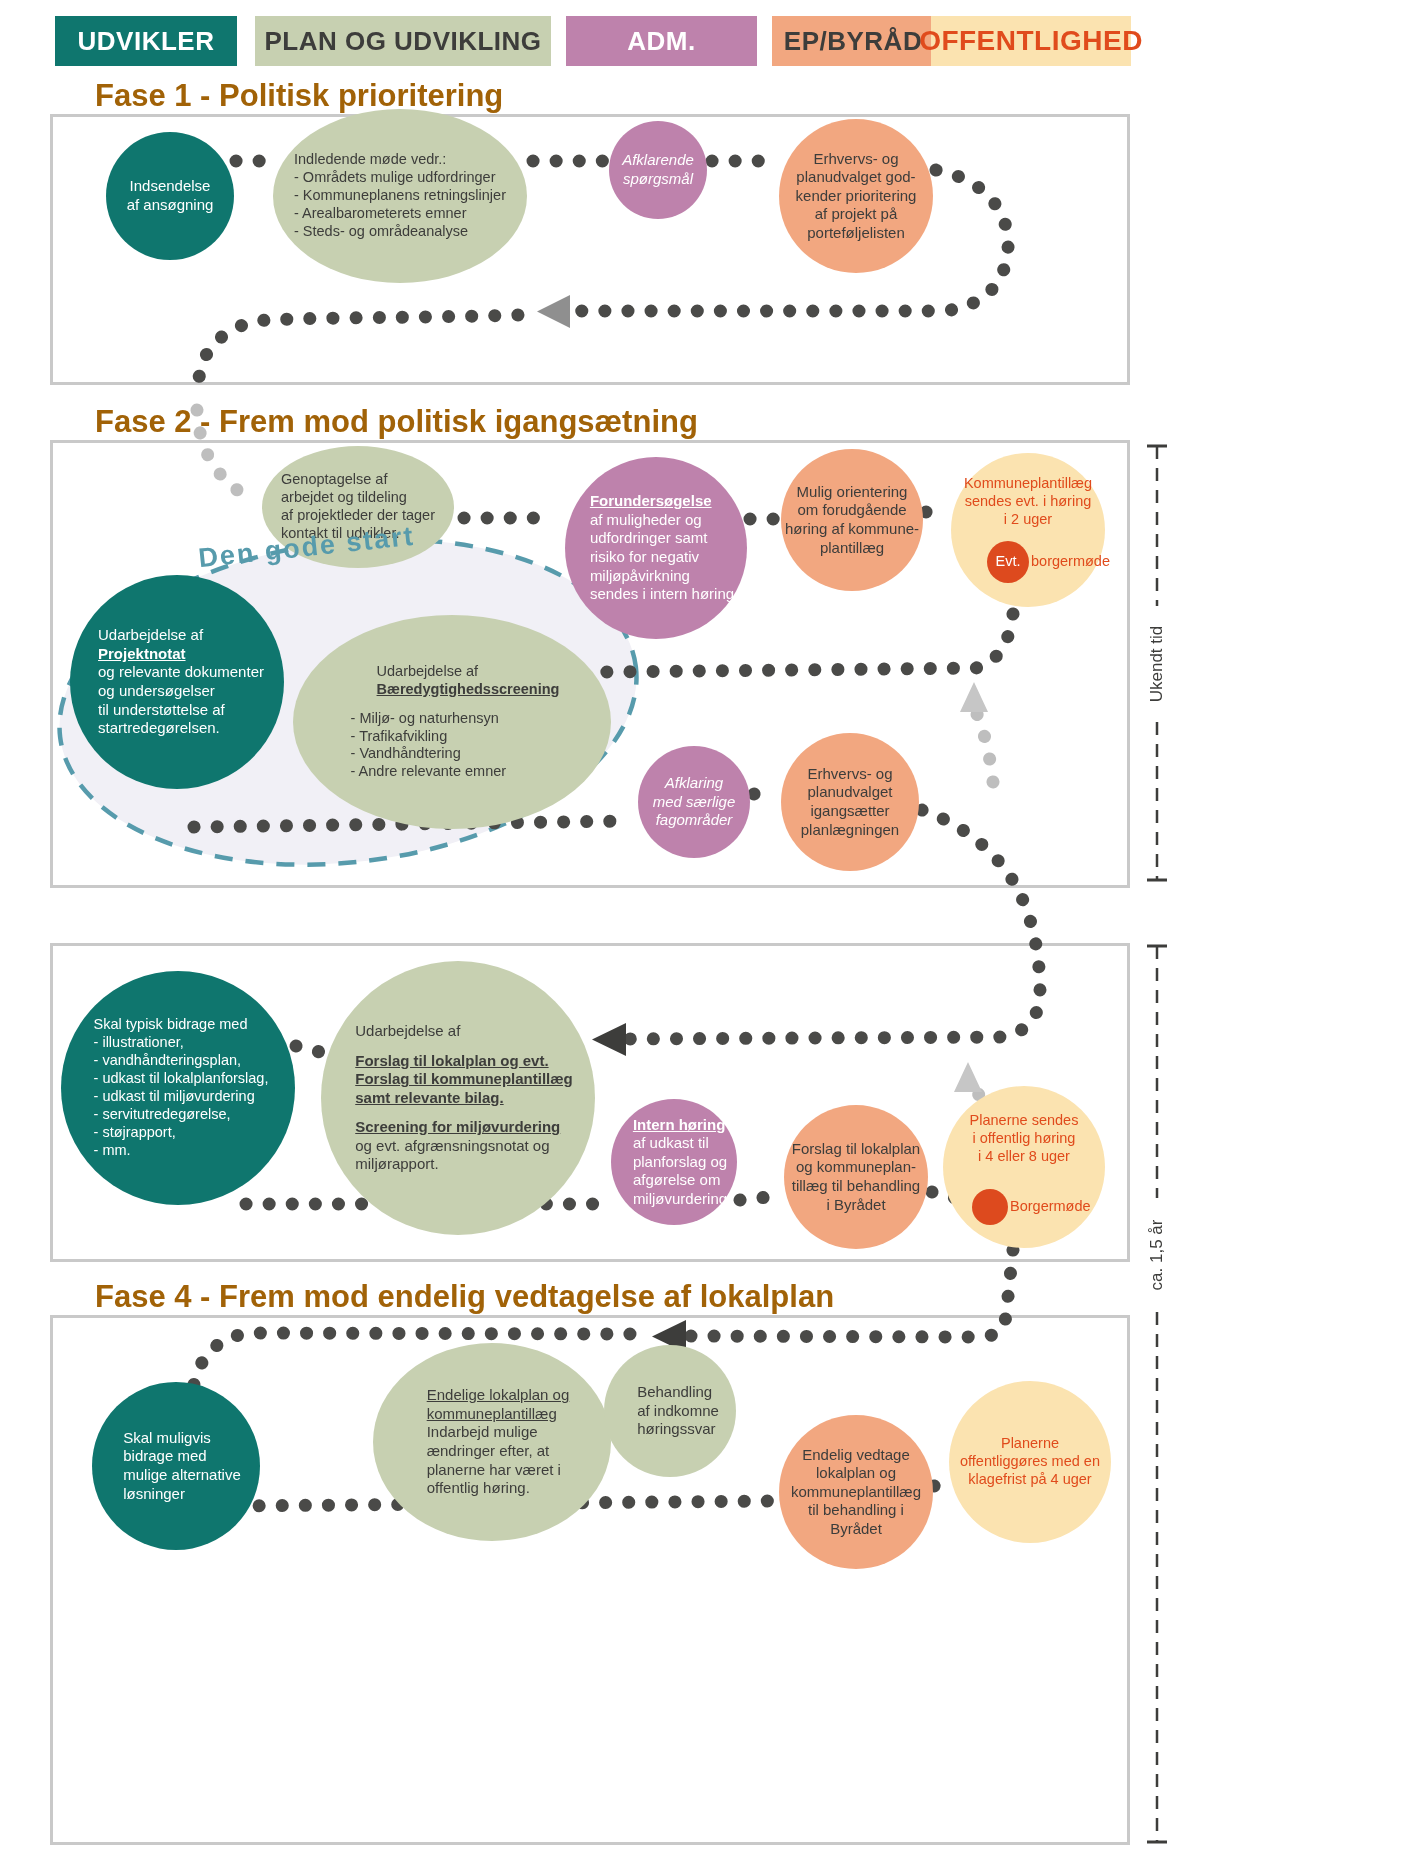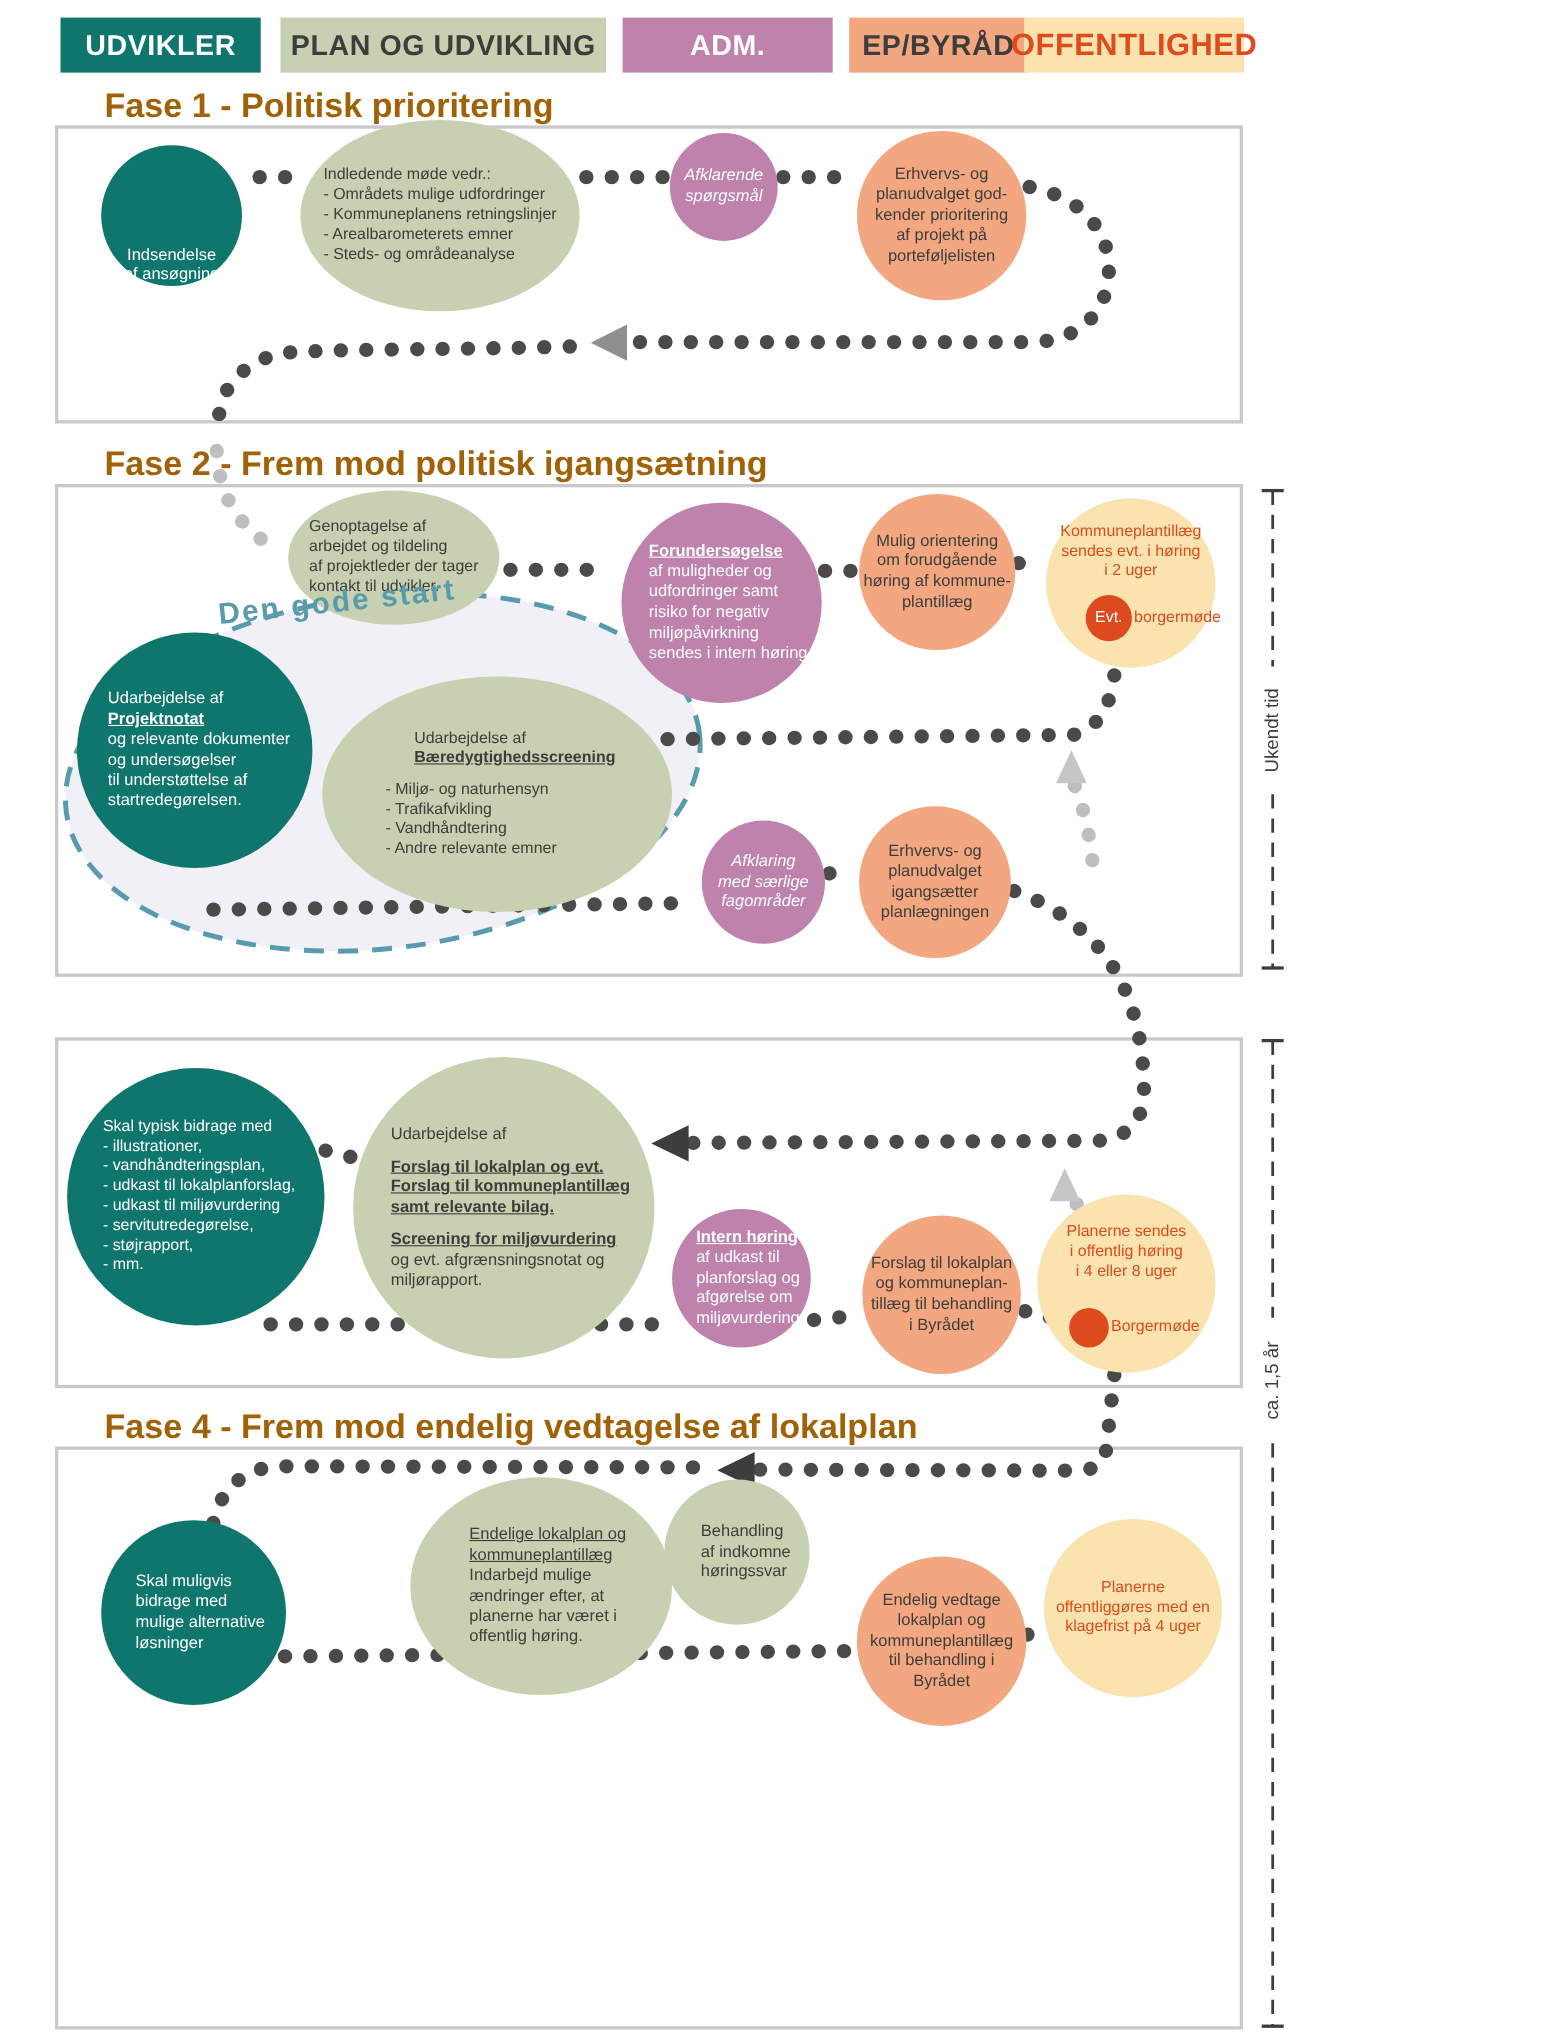--- a/index.html
+++ b/index.html
@@ -128,21 +128,21 @@
 
     <line class="tick" x1="1147" y1="946" x2="1167" y2="946"></line>
     <line class="dash" x1="1157" y1="946" x2="1157" y2="1198"></line>
     <line class="dash" x1="1157" y1="1312" x2="1157" y2="1842"></line>
     <line class="tick" x1="1147" y1="1842" x2="1167" y2="1842"></line>
   </svg>
 
   <div class="rot-label" style="left:1072px;top:654px;">Ukendt tid</div>
   <div class="rot-label" style="left:1072px;top:1245px;">ca. 1,5 år</div>
 
-  <div class="bubble c-purple" style="left:92px;top:132px;width:128px;height:128px;align-items:flex-end;">
+  <div class="bubble c-purple" style="left:106px;top:132px;width:128px;height:128px;">
     <div class="pre">Indsendelse
 af ansøgning</div>
   </div>
   <div class="bubble c-green left small" style="left:273px;top:109px;width:254px;height:174px;padding:0 12px;">
     <div class="pre">Indledende møde vedr.:
 - Områdets mulige udfordringer
 - Kommuneplanens retningslinjer
 - Arealbarometerets emner
 - Steds- og områdeanalyse</div>
   </div>

